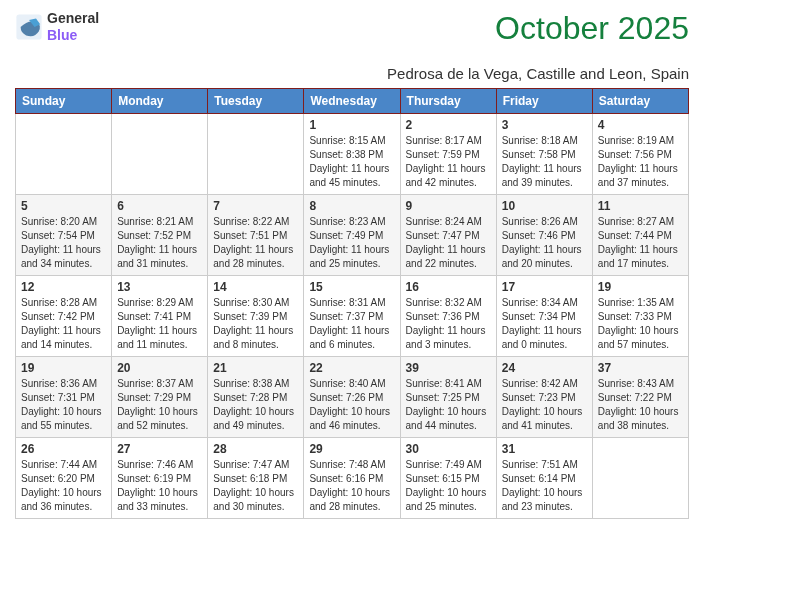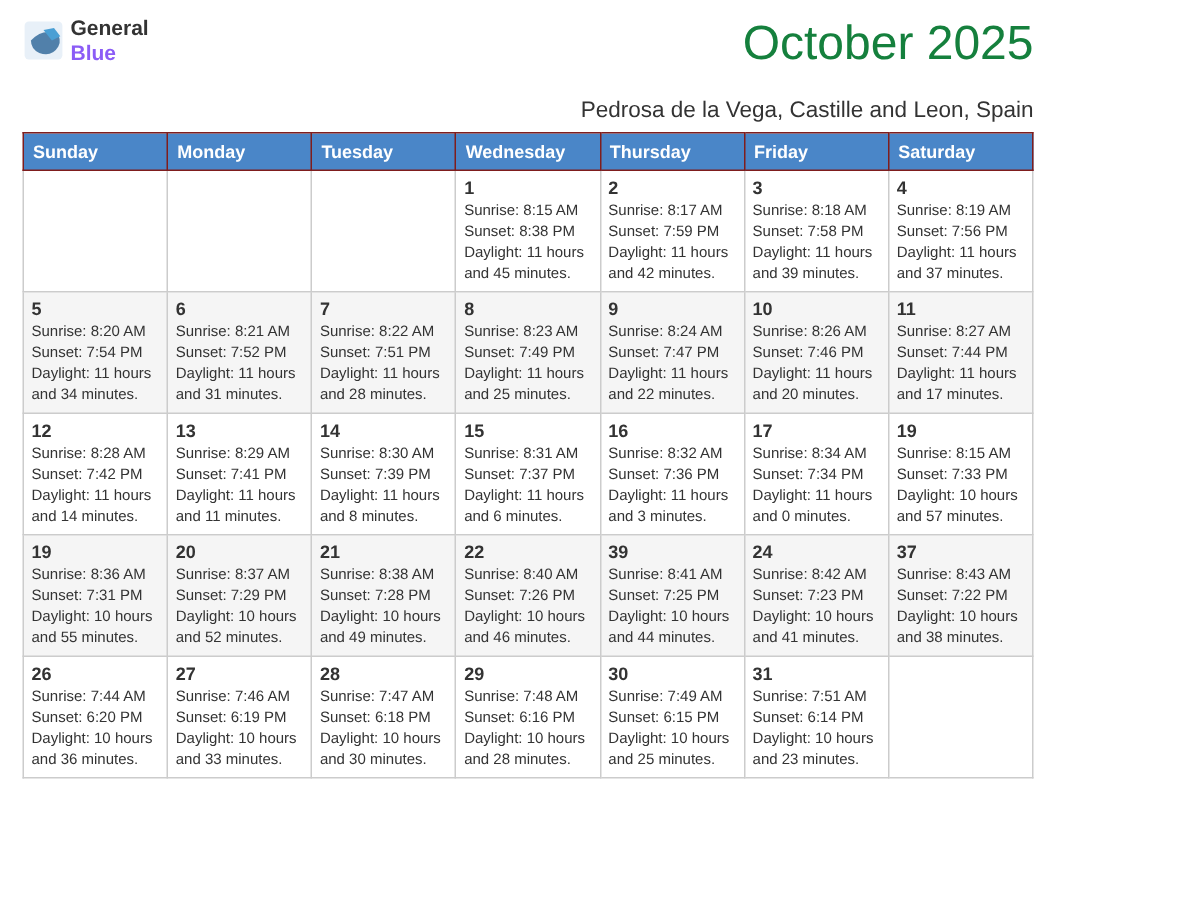--- a/index.html
+++ b/index.html
@@ -234,21 +234,21 @@
 Daylight: 11 hours and 3 minutes.</div>
           </td>
           <td>
             <span class="day-number">17</span>
             <div class="day-info">Sunrise: 8:34 AM
 Sunset: 7:34 PM
 Daylight: 11 hours and 0 minutes.</div>
           </td>
           <td>
             <span class="day-number">19</span>
-            <div class="day-info">Sunrise: 8:15 AM
+            <div class="day-info">Sunrise: 1:35 AM
 Sunset: 7:33 PM
 Daylight: 10 hours and 57 minutes.</div>
           </td>
         </tr>
         <tr>
           <td>
             <span class="day-number">19</span>
             <div class="day-info">Sunrise: 8:36 AM
 Sunset: 7:31 PM
 Daylight: 10 hours and 55 minutes.</div>

